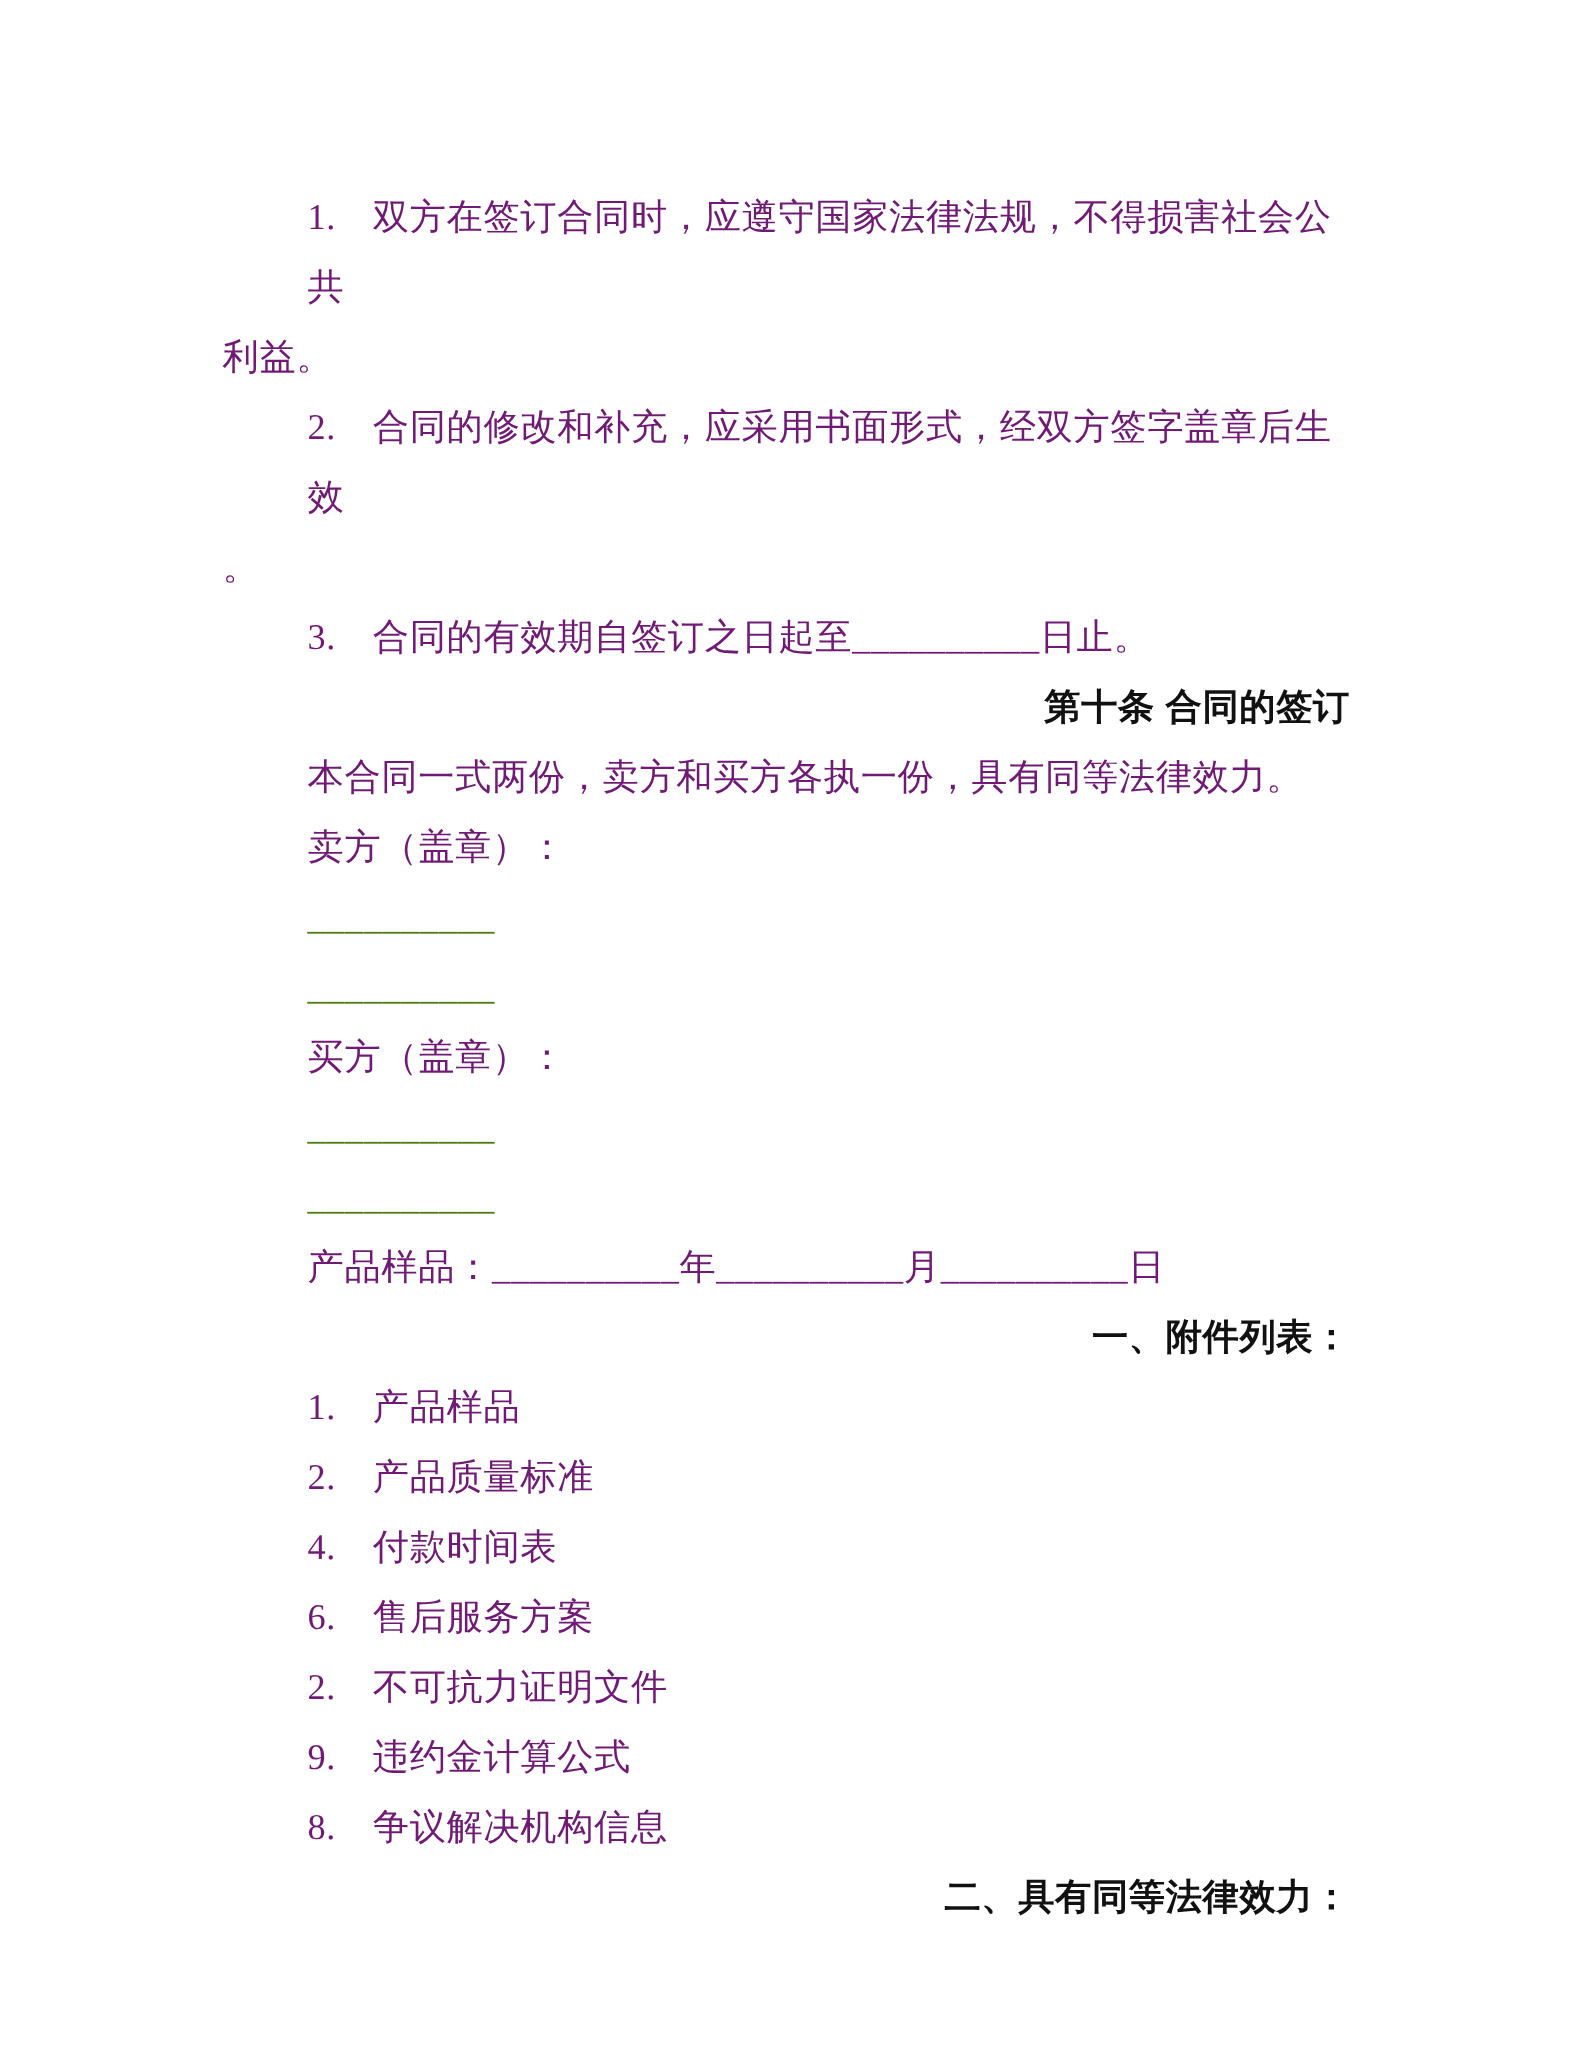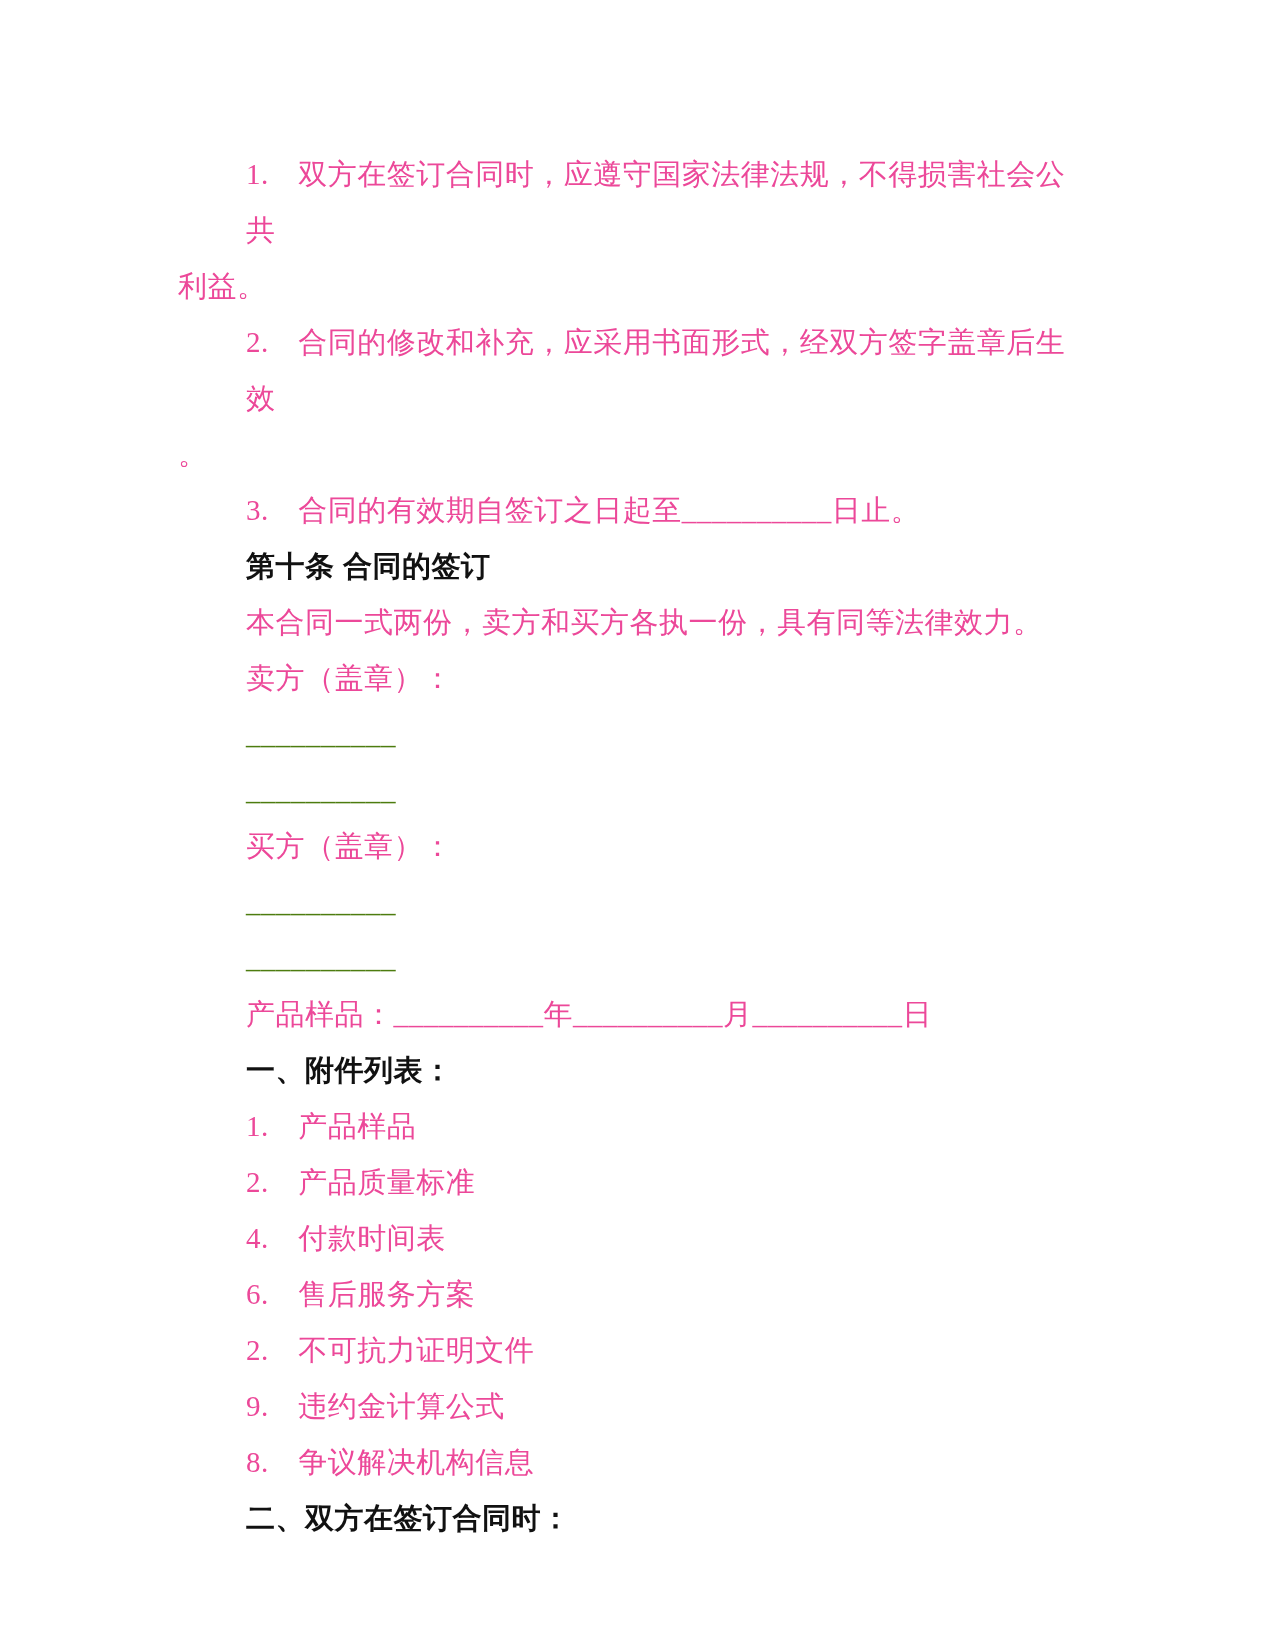--- a/index.html
+++ b/index.html
@@ -17,35 +17,36 @@
   .content {
     position: absolute;
     left: 178px;
     top: 146px;
     width: 902px;
   }
   .line {
     font-family: "Liberation Serif", "DejaVu Serif", serif;
     font-size: 29px;
     line-height: 56px;
-    color: #ec4899;
+    color: #701a75;
     white-space: pre-wrap;
     letter-spacing: 0.5px;
   }
   .t-indent {
     padding-left: 68px;
   }
   .t-flush {
     padding-left: 0;
   }
   .t-heading {
     padding-left: 68px;
     font-family: "Liberation Sans", "DejaVu Sans", sans-serif;
     font-weight: bold;
     color: #111111;
+    text-align: right;
   }
   .t-underline {
     padding-left: 68px;
     color: #4d7c0f;
   }
 </style>
 </head>
 <body>
 
 <div class="page">
@@ -65,15 +66,15 @@
       <div class="line t-underline">__________</div>
       <div class="line t-indent">产品样品：__________年__________月__________日</div>
       <div class="line t-heading">一、附件列表：</div>
       <div class="line t-indent">1.　产品样品</div>
       <div class="line t-indent">2.　产品质量标准</div>
       <div class="line t-indent">4.　付款时间表</div>
       <div class="line t-indent">6.　售后服务方案</div>
       <div class="line t-indent">2.　不可抗力证明文件</div>
       <div class="line t-indent">9.　违约金计算公式</div>
       <div class="line t-indent">8.　争议解决机构信息</div>
-      <div class="line t-heading">二、双方在签订合同时：</div>
+      <div class="line t-heading">二、具有同等法律效力：</div>
     </div>
 </div>
 
 </body></html>

